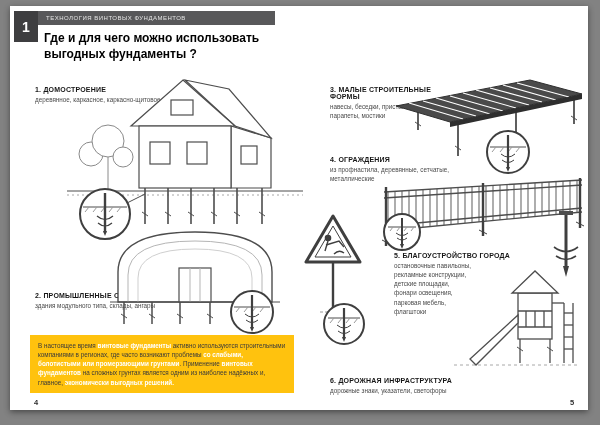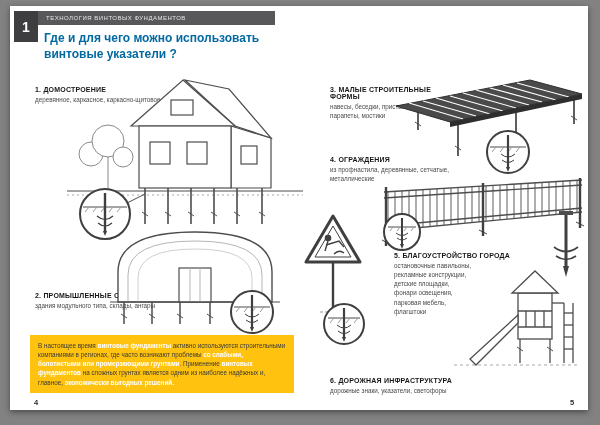--- a/index.html
+++ b/index.html
@@ -5,21 +5,21 @@
   * { margin:0; padding:0; box-sizing:border-box; }
   html,body { width:600px; height:425px; }
   body { font-family:"Liberation Sans","DejaVu Sans",sans-serif; background:#6e6e6e; }
   .canvas { position:relative; width:600px; height:425px; background:#828282; overflow:hidden; }
   .sheet { position:absolute; left:10px; top:6px; width:578px; height:404px; background:#ffffff;
            box-shadow:0 2px 6px rgba(0,0,0,.45); }
   .chapter-badge { position:absolute; left:4px; top:5px; width:24px; height:31px; background:#3e3e40;
            color:#ffffff; font-size:14px; font-weight:bold; display:flex; align-items:center; justify-content:center; }
   .series-bar { position:absolute; left:28px; top:5px; width:237px; height:14px; background:#58585a;
            color:#e3e3e3; font-size:6px; letter-spacing:.5px; display:flex; align-items:center; padding-left:8px; }
-  .page-title { position:absolute; left:34px; top:25px; font-size:12px; font-weight:bold; color:#0369a1; line-height:1.3; }
+  .page-title { position:absolute; left:34px; top:25px; font-size:12px; font-weight:bold; color:#000000; line-height:1.3; }
   .page-title .tl { display:block; }
   .sec { position:absolute; width:160px; }
   .sec.narrow { width:120px; }
   .sec-title { font-size:7px; font-weight:bold; color:#161616; letter-spacing:.2px; }
   .sec-desc { font-size:6.3px; color:#4a4a4a; line-height:1.45; margin-top:2px; white-space:pre-line; }
   .illus { position:absolute; }
   .note { position:absolute; left:20px; top:329px; width:264px; height:58px; background:#FFC20E;
           padding:6px 8px; font-size:6.3px; line-height:1.45; color:#3a3a3a; }
   .note .hl { color:#ffffff; font-weight:bold; }
   .pagenum { position:absolute; font-size:7.5px; font-weight:bold; color:#2e2e2e; }
@@ -31,21 +31,21 @@
   <div class="sheet">
 
     <div class="chapter-badge">
       <span>1</span>
     </div>
     <div class="series-bar">
       <span>ТЕХНОЛОГИЯ ВИНТОВЫХ ФУНДАМЕНТОВ</span>
     </div>
     <div class="page-title">
       <span class="tl">Где и для чего можно использовать</span>
-      <span class="tl">винтовые указатели ?</span>
+      <span class="tl">выгодных фундаменты ?</span>
     </div>
 
     <div class="sec" style="left:25px;top:80px">
       <div class="sec-title">1. ДОМОСТРОЕНИЕ</div>
       <div class="sec-desc">деревянное, каркасное, каркасно-щитовое</div>
     </div>
     <div class="sec" style="left:25px;top:286px">
       <div class="sec-title">2. ПРОМЫШЛЕННЫЕ ОБЪЕКТЫ</div>
       <div class="sec-desc">здания модульного типа, склады, ангары</div>
     </div>

